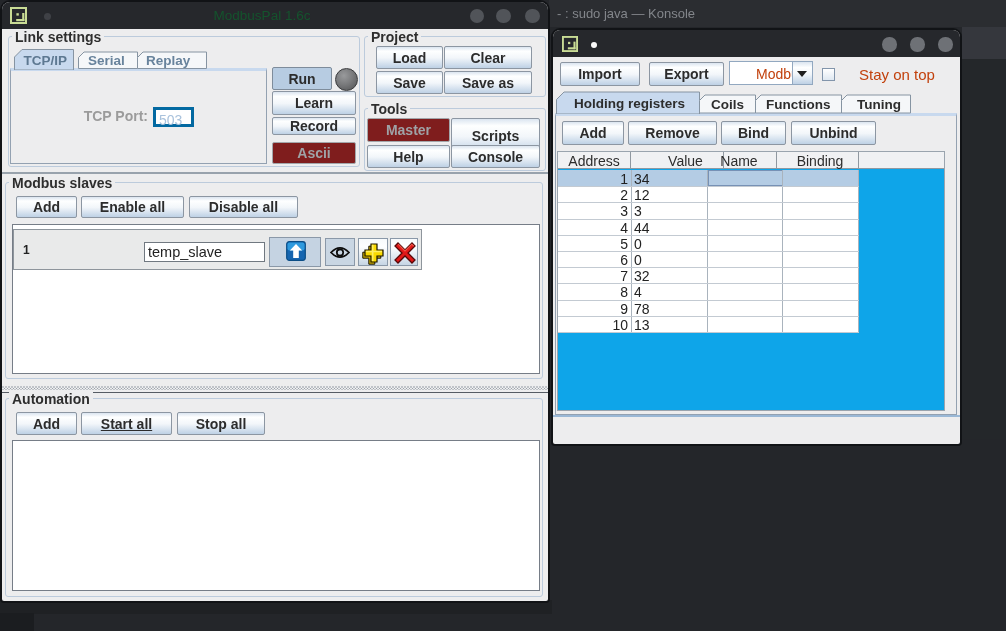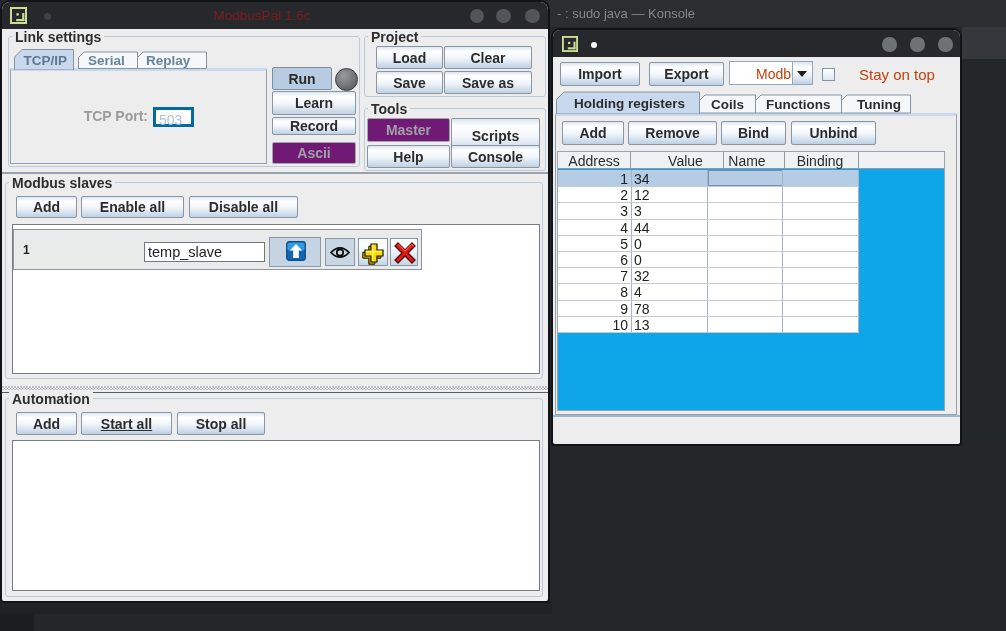--- a/index.html
+++ b/index.html
@@ -5,21 +5,21 @@
   html,body{margin:0;padding:0;}
   #stage{position:relative;width:1006px;height:631px;background:#24262a;overflow:hidden;
     font-family:"Liberation Sans",sans-serif;}
   .abs{position:absolute;box-sizing:border-box;}
   .blbl{font-weight:normal;font-size:14px;color:#c2410c;padding-left:20px;}
   
   .btn{position:absolute;box-sizing:border-box;border:1px solid #8c96a2;border-radius:2px;
     background:linear-gradient(180deg,#dbe5f0 0%,#feffff 20%,#f2f6fa 52%,#bed1e5 100%);
     font-weight:bold;font-size:14px;color:#2c2c2c;text-align:center;
     display:flex;align-items:center;justify-content:center;}
-  .btn.dis{background:#701a75;color:#9fa2a6;border-color:#a3a6aa;}
+  .btn.dis{background:#7f1d1d;color:#9fa2a6;border-color:#a3a6aa;}
   .btn.pressed{background:#b7cce2;border-color:#7e8c9b;}
   .panel{position:absolute;box-sizing:border-box;border:1px solid #bccbdc;border-radius:3px;}
   .panel>.lbl{position:absolute;top:-8px;left:3px;background:#ededee;padding:0 3px;
     font-weight:bold;font-size:14px;color:#2e2e2e;white-space:nowrap;line-height:16px;}
   .white{background:#ffffff;border:1px solid #767d87;}
   .tbar{position:absolute;left:0;top:0;right:0;height:27px;background:#26282c;}
   .circ{position:absolute;border-radius:50%;}
   .ticon{position:absolute;}
   .hcell{position:absolute;box-sizing:border-box;top:0;height:17px;border-right:1px solid #9098a0;
     font-size:14px;color:#2d2d2d;text-align:center;padding-top:0.5px;}
@@ -43,21 +43,21 @@
        border-radius:8px 8px 2px 2px;box-shadow:0 0 0 2px #111316;">
     <div class="tbar" style="border-radius:8px 8px 0 0;"></div>
 
     <svg class="ticon" style="left:8px;top:5px;" width="17" height="17" viewBox="0 0 17 17">
       <rect x="1" y="1" width="15" height="15" fill="none" stroke="#c9dc95" stroke-width="2"></rect>
       <rect x="12.2" y="6" width="2.2" height="8" fill="#c9dc95"></rect>
       <rect x="6.2" y="12" width="8.2" height="2.2" fill="#c9dc95"></rect>
       <rect x="6.4" y="6.2" width="2.4" height="2.4" fill="#c9dc95"></rect>
     </svg>
     <div class="circ" style="left:41.5px;top:11px;width:7px;height:7px;background:#3f4146;"></div>
-    <div class="abs" style="left:0;top:6px;width:520px;text-align:center;font-size:13.5px;color:#7f1d1d;">ModbusPal 1.6c</div>
+    <div class="abs" style="left:0;top:6px;width:520px;text-align:center;font-size:13.5px;color:#14532d;">ModbusPal 1.6c</div>
     <div class="circ" style="left:467.8px;top:6.9px;width:14.4px;height:14.4px;background:#515459;"></div>
     <div class="circ" style="left:494.3px;top:6.9px;width:14.4px;height:14.4px;background:#515459;"></div>
     <div class="circ" style="left:523.2px;top:6.9px;width:14.4px;height:14.4px;background:#515459;"></div>
 
     <div class="panel" style="left:6px;top:34px;width:352px;height:131px;">
       <span class="lbl">Link settings</span>
     </div>
 
     <div class="abs" style="left:8px;top:66px;width:257px;height:96px;border:1px solid #93a1b1;
          border-top:3px solid #c8d9ee;background:#ededee;"></div>
@@ -202,21 +202,21 @@
     <div class="btn" style="left:9px;top:91px;width:62px;height:24px;">Add</div>
     <div class="btn" style="left:75px;top:91px;width:89px;height:24px;">Remove</div>
     <div class="btn" style="left:168px;top:91px;width:65px;height:24px;">Bind</div>
     <div class="btn" style="left:238px;top:91px;width:85px;height:24px;">Unbind</div>
 
     <div class="abs" id="sp" style="left:4px;top:121px;width:388px;height:260px;border:1px solid #9aa4ae;background:#0ea5e9;">
 
       <div class="abs" id="thead" style="left:0;top:0;width:386px;height:17px;background:#f0f1f3;border-bottom:1px solid #9098a0;"></div>
       <div class="hcell" style="left:0;width:73px;">Address</div>
       <div class="hcell" style="left:90px;width:76px;">Value</div>
-      <div class="hcell" style="left:152px;width:75px;">Name</div>
+      <div class="hcell" style="left:144px;width:75px;">Name</div>
       <div class="hcell" style="left:224px;width:77px;">Binding</div>
 
       <div class="abs" style="left:0;top:18px;width:301px;height:162px;background:#fff;"></div>
       <div class="abs" style="left:0;top:18px;width:301px;height:16.2px;background:#b4cce4;"></div>
       <div class="abs" style="left:149.5px;top:18px;width:75px;height:16px;border:1.4px solid #7791b5;"></div>
 
       <div class="vline" style="left:73px;"></div>
       <div class="vline" style="left:149px;"></div>
       <div class="vline" style="left:224px;"></div>
       <div class="vline" style="left:300px;"></div>

